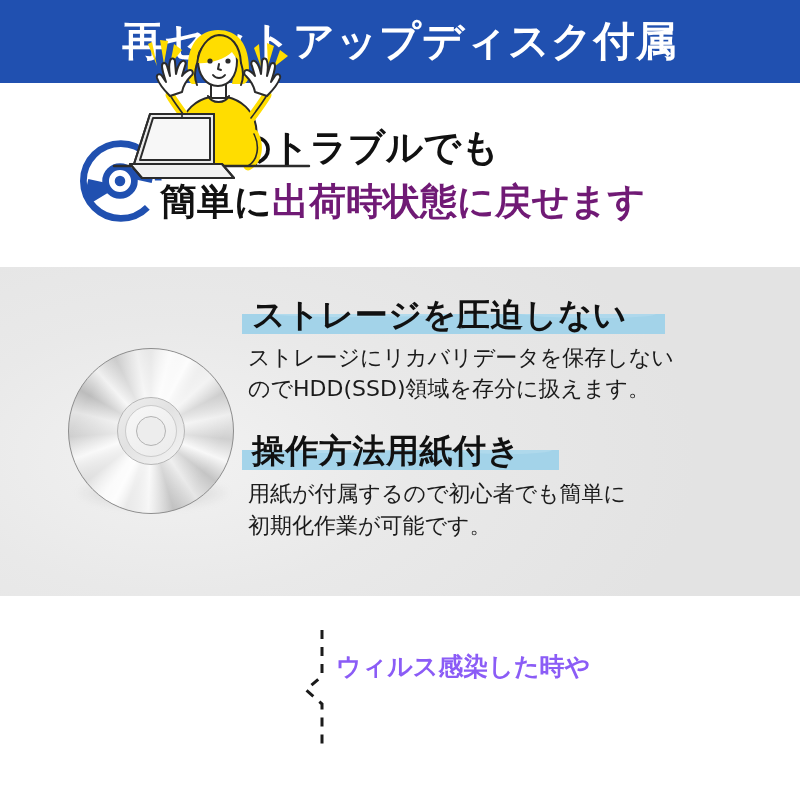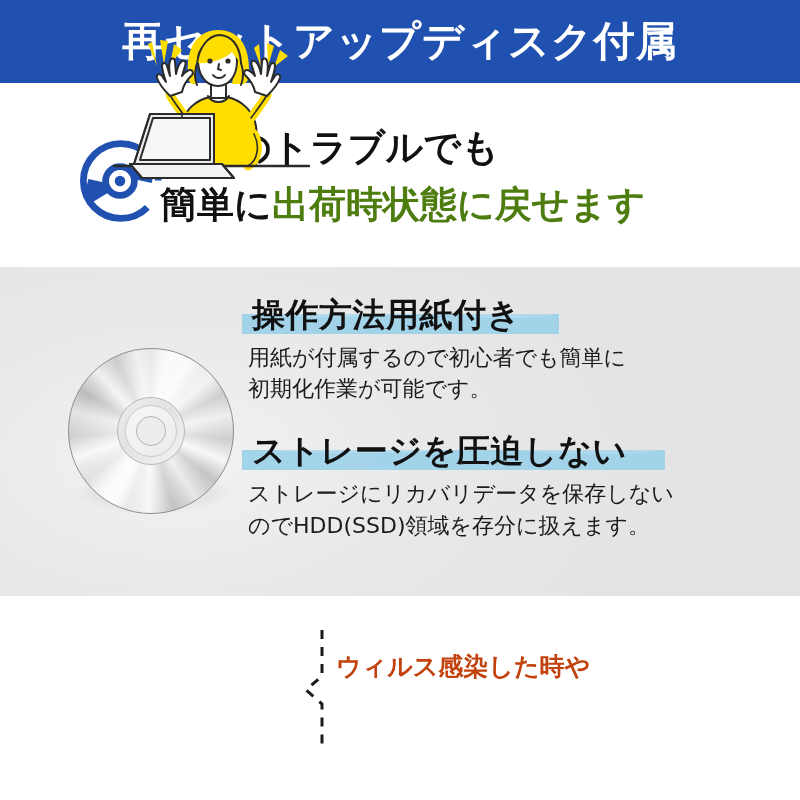--- a/index.html
+++ b/index.html
@@ -67,21 +67,21 @@
     width: 610px;
   }
   .hero-line {
     font-size: 37px;
     font-weight: bold;
     line-height: 1.45;
     white-space: nowrap;
     letter-spacing: 0px;
     font-family: "DejaVu Sans", "Liberation Sans", sans-serif;
   }
-  .tx-blue  { color: #4d7c0f; font-family: Liberation Mono, monospace; }
+  .tx-blue  { color: #701a75; }
   .tx-black { color: #111111; }
 
   
   .gray-panel {
     position: absolute;
     left: 0;
     top: 267px;
     width: 800px;
     height: 329px;
     background:
@@ -261,21 +261,21 @@
   }
   .bottom-copy {
     position: absolute;
     left: 336px;
     top: 648px;
     width: 450px;
   }
   .b-line {
     font-size: 25px;
     font-weight: bold;
-    color: #c2410c;
+    color: #8b5cf6;
     line-height: 1.52;
     white-space: nowrap;
     letter-spacing: 0px;
     font-family: "DejaVu Sans", "Liberation Sans", sans-serif;
   }
 </style>
 </head>
 <body>
 
 <div id="page">
@@ -322,33 +322,33 @@
     <div class="cd-hub-outer"></div>
     <div class="cd-hub-inner"></div>
     <div class="cd-hole"></div>
   </div>
 
   <div class="features">
 
     <div class="feature">
       <div class="f-head-wrap">
         <div class="f-brush"></div>
+        <div class="f-head">ストレージを圧迫しない</div>
+      </div>
+      <div class="f-body">ストレージにリカバリデータを保存しない</div>
+      <div class="f-body" style="margin-top:0">のでHDD(SSD)領域を存分に扱えます。</div>
+    </div>
+
+    <div class="feature">
+      <div class="f-head-wrap">
+        <div class="f-brush"></div>
         <div class="f-head">操作方法用紙付き</div>
       </div>
       <div class="f-body">用紙が付属するので初心者でも簡単に</div>
       <div class="f-body" style="margin-top:0">初期化作業が可能です。</div>
-    </div>
-
-    <div class="feature">
-      <div class="f-head-wrap">
-        <div class="f-brush"></div>
-        <div class="f-head">ストレージを圧迫しない</div>
-      </div>
-      <div class="f-body">ストレージにリカバリデータを保存しない</div>
-      <div class="f-body" style="margin-top:0">のでHDD(SSD)領域を存分に扱えます。</div>
     </div>
 
   </div>
 
   <div class="bottom"></div>
 
   <div class="illus">
     <svg viewBox="0 0 230 180" width="230" height="180" aria-hidden="true">
       <g fill="none" stroke="#2b2b2b" stroke-width="2" stroke-linecap="round" stroke-linejoin="round">
 

